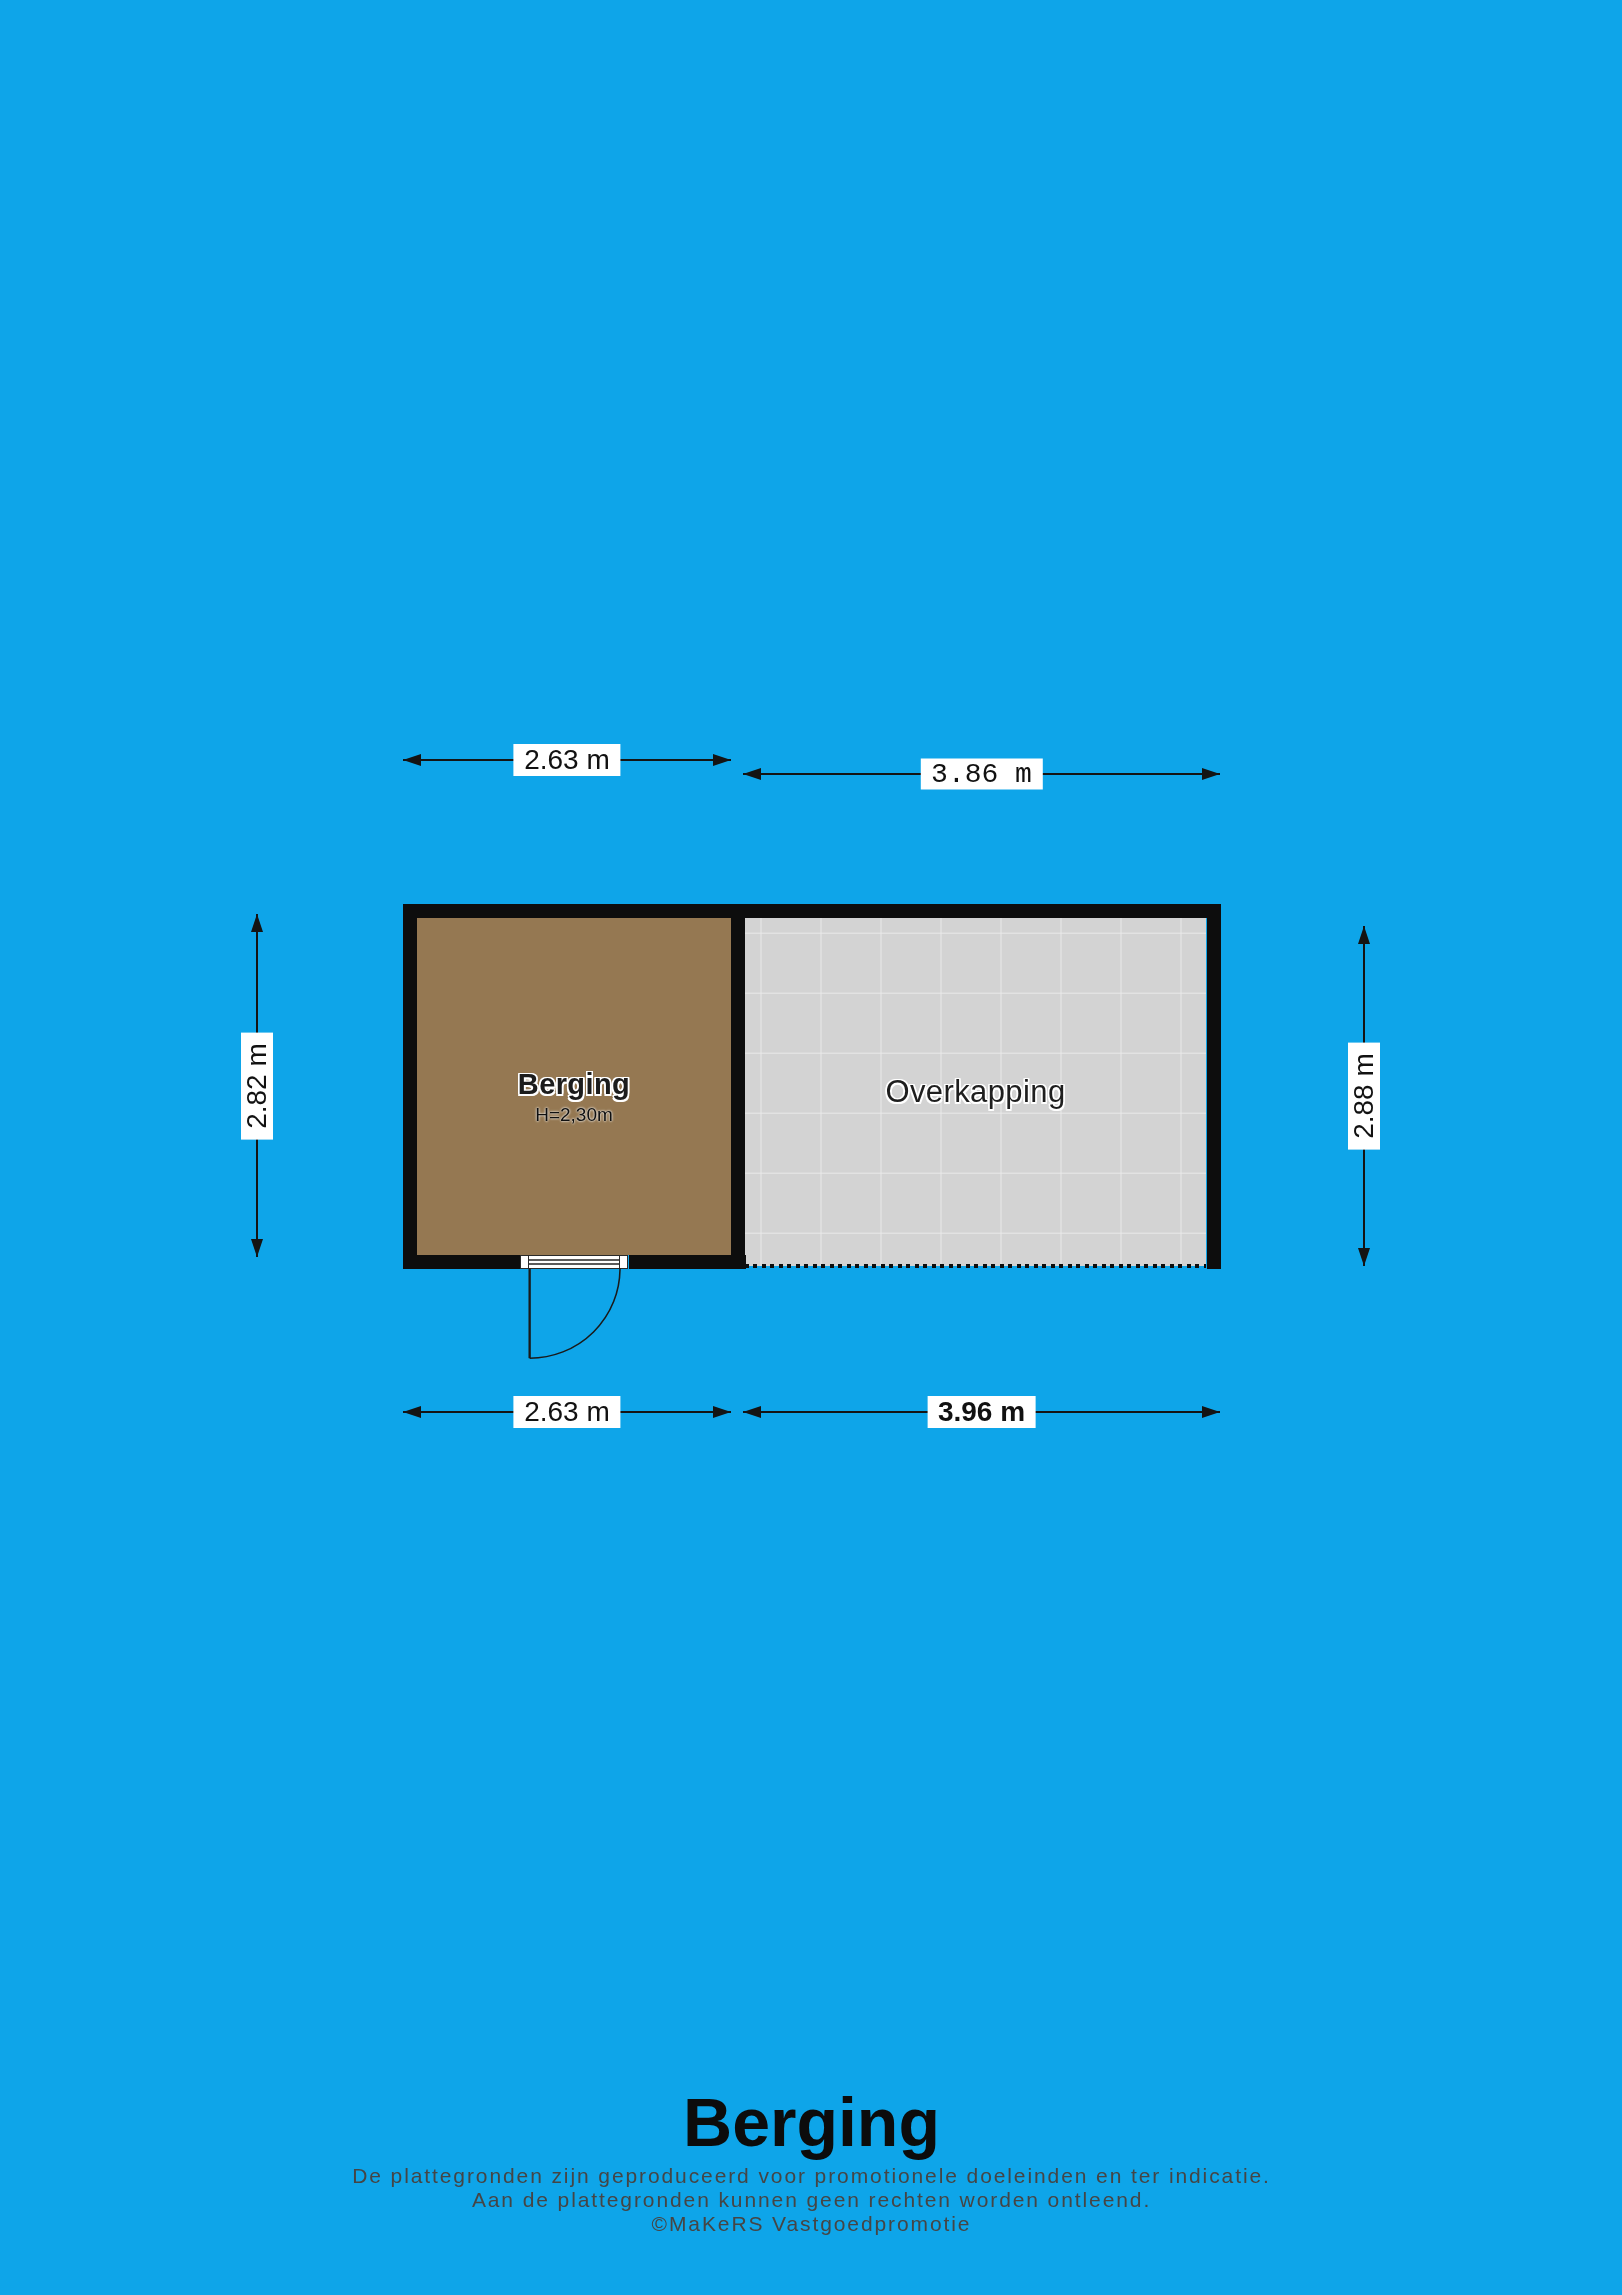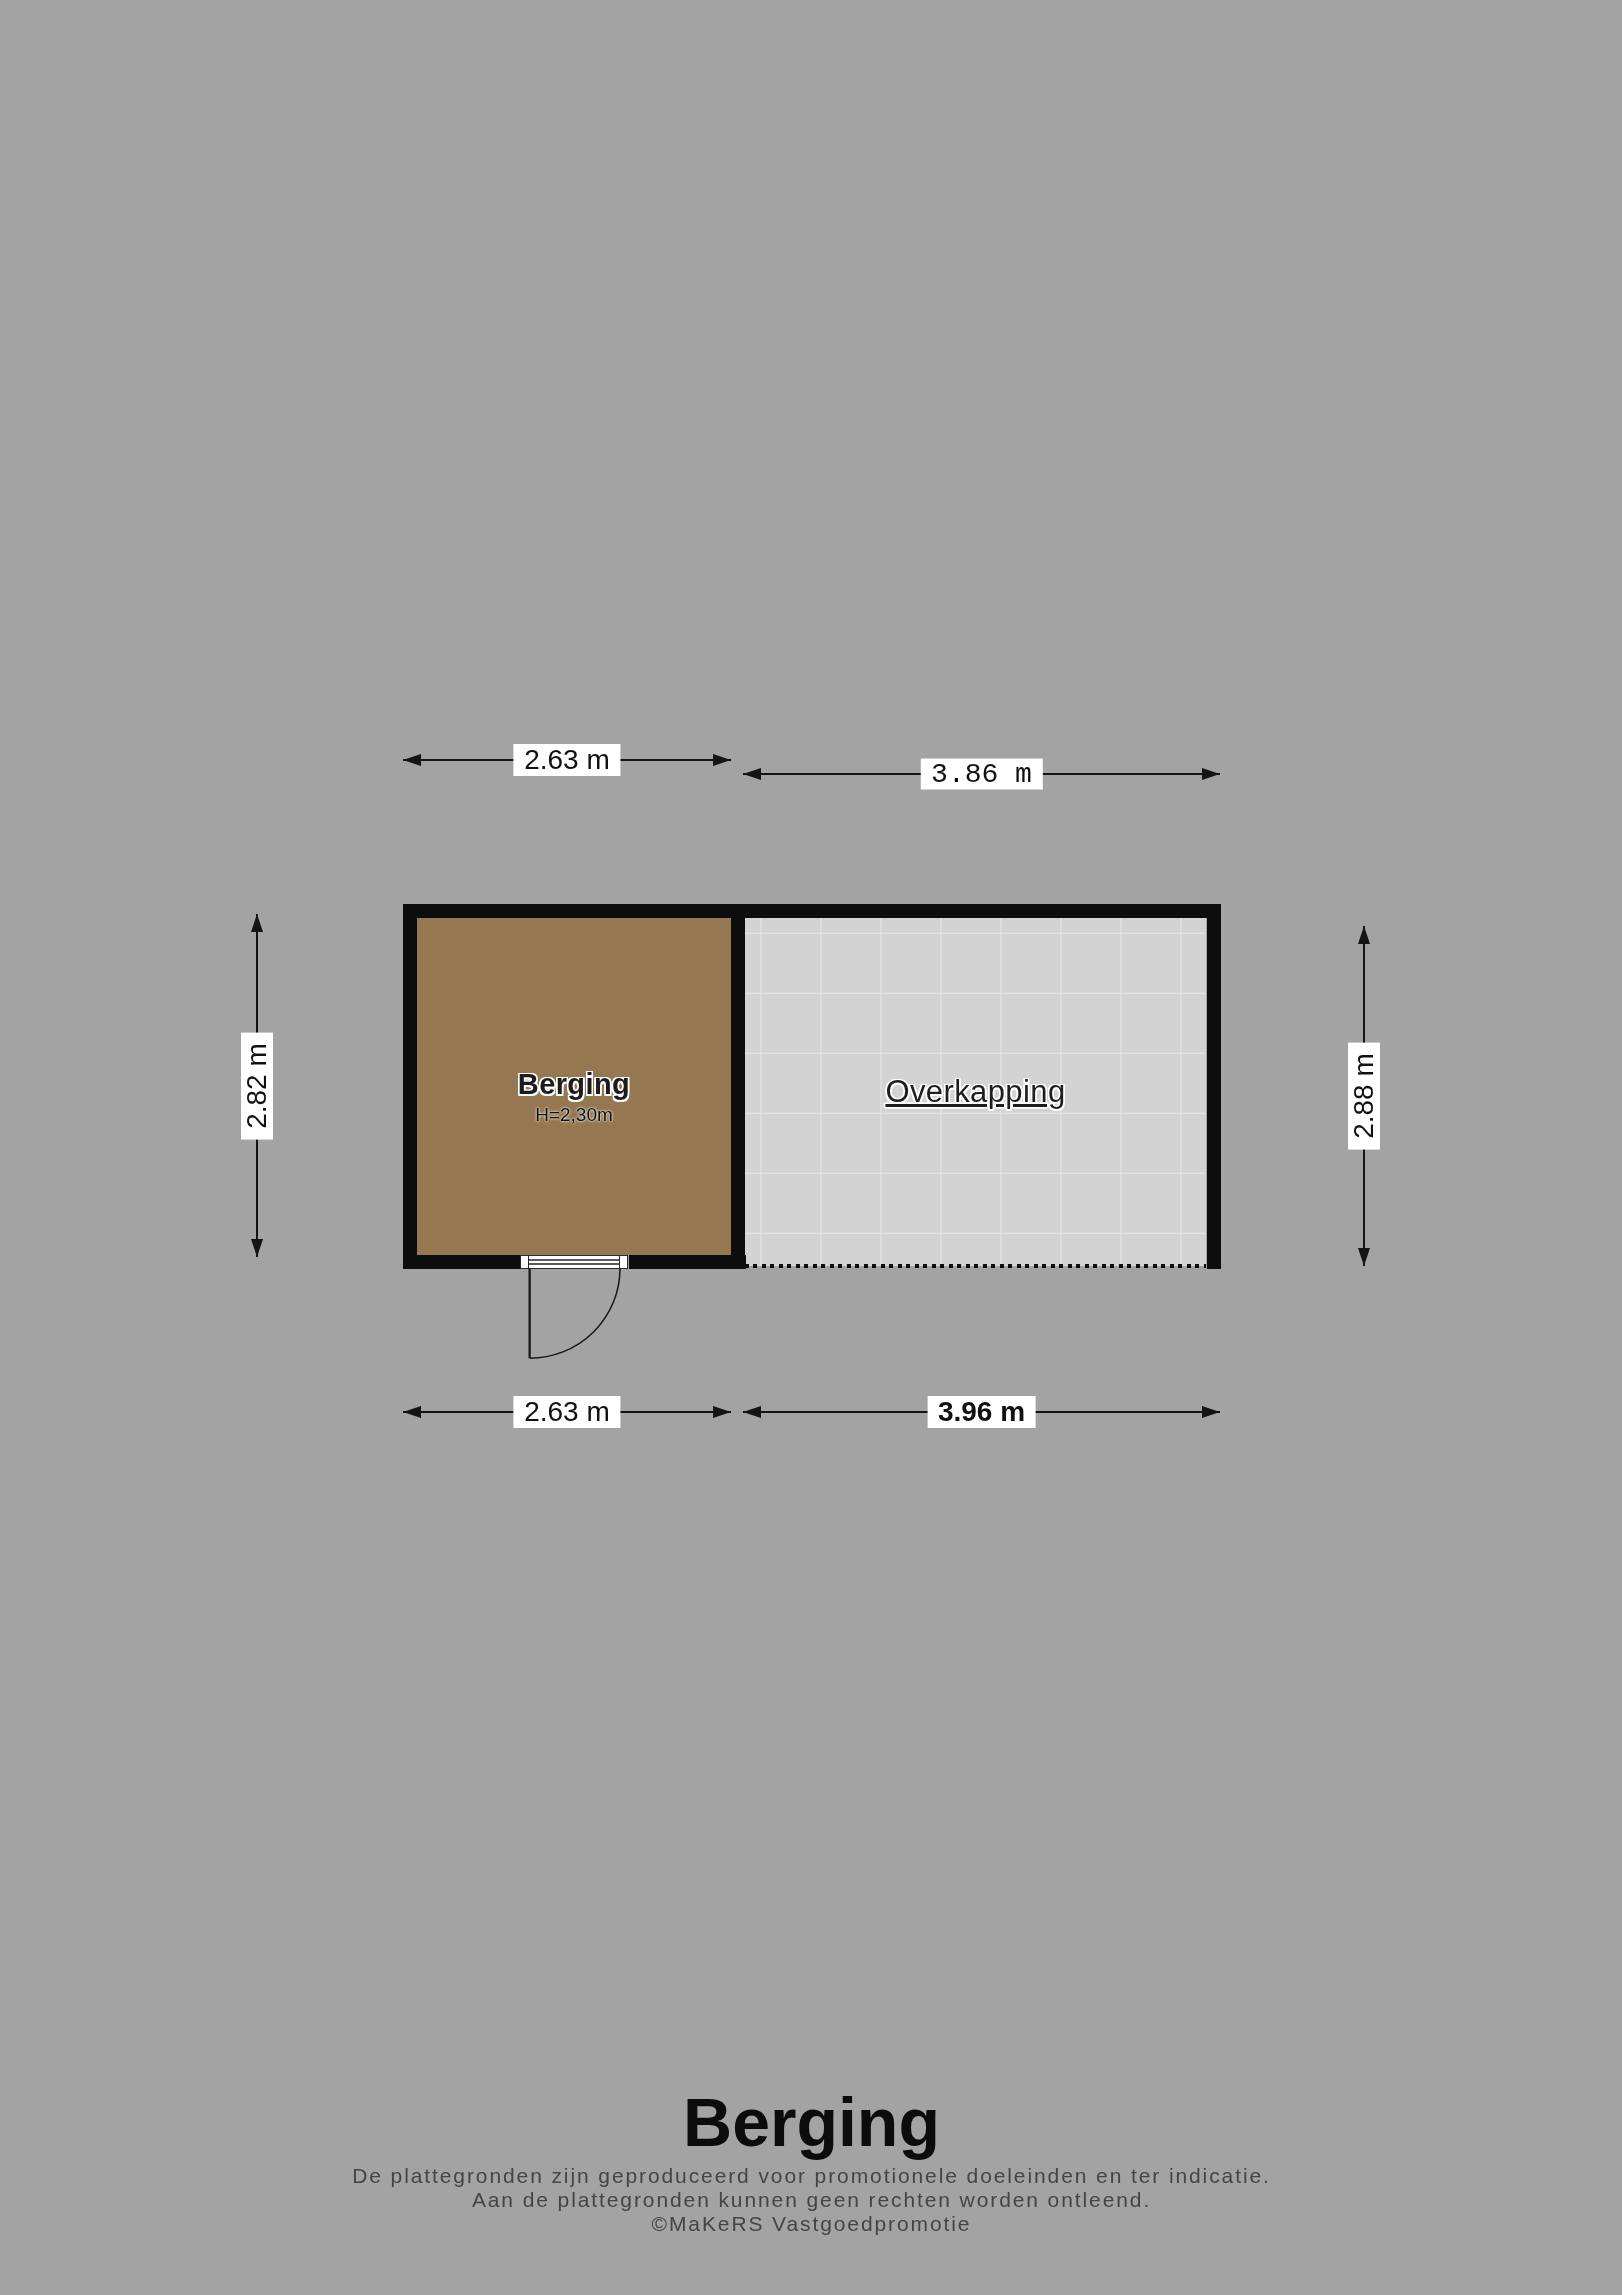--- a/index.html
+++ b/index.html
@@ -9,21 +9,21 @@
     --overkapping_grid:#e9e9e9;
     --line:#141414;
     --footer_text:#454545;
   }
   *{margin:0;padding:0;box-sizing:border-box;}
   html,body{background:#ffffff;}
   body{
     width:1623px;height:2295px;position:relative;
     font-family:"Liberation Sans", sans-serif;
   }
-  .canvas{position:absolute;inset:0;background:#a3a3a3;}
+  .canvas{position:absolute;inset:0;background:#0ea5e9;}
 
   
   .plan{position:absolute;left:403px;top:904px;width:817px;height:365px;}
   .wall{position:absolute;background:var(--wall);}
   .wall-top{left:0;top:0;width:817px;height:14px;}
   .wall-left{left:0;top:0;width:14px;height:365px;}
   .wall-right{left:804px;top:0;width:14px;height:365px;}
   .wall-divider{left:328px;top:0;width:14px;height:365px;}
   .wall-bottom-a{left:0;top:351px;width:117px;height:14px;}
   .wall-bottom-b{left:226px;top:351px;width:117px;height:14px;}
@@ -60,21 +60,20 @@
     text-shadow:0 0 2.3px rgba(255,255,255,.85),0 0 2.3px rgba(255,255,255,.85);
     white-space:nowrap;
   }
   .room-label-light{
     font-size:31px;font-weight:400;color:#1e1e1e;letter-spacing:0.4px;
     text-shadow:-1.5px -1.5px 0 rgba(255,255,255,.9),1.5px -1.5px 0 rgba(255,255,255,.9),
                 -1.5px 1.5px 0 rgba(255,255,255,.9),1.5px 1.5px 0 rgba(255,255,255,.9),
                  0 -1.5px 0 rgba(255,255,255,.9),0 1.5px 0 rgba(255,255,255,.9),
                 -1.5px 0 0 rgba(255,255,255,.9),1.5px 0 0 rgba(255,255,255,.9);
     white-space:nowrap;
-    text-decoration:underline;
   }
 
   
   .door-jamb{position:absolute;background:#ffffff;border:0.8px solid #2a2a2a;}
   .door-jamb-left{left:117px;top:351px;width:9.3px;height:14px;}
   .door-jamb-right{left:216px;top:351px;width:9.3px;height:14px;}
   .door-threshold{
     position:absolute;left:126px;top:351px;width:90px;height:14px;
     background:
       linear-gradient(#ffffff,#ffffff) ,

